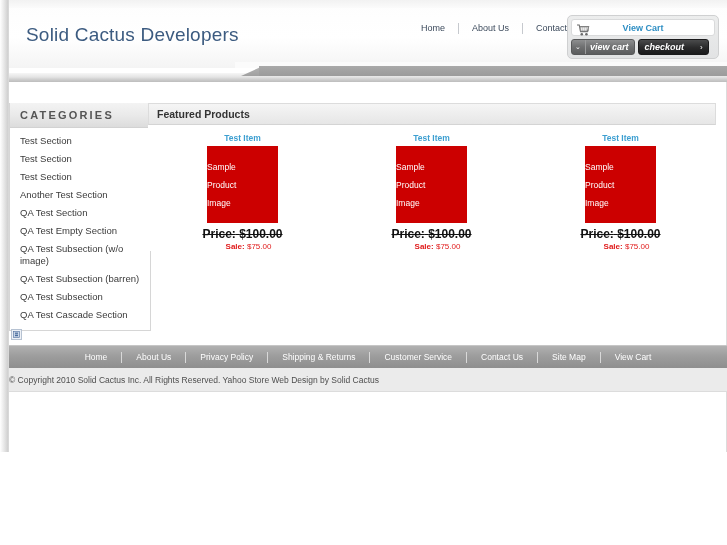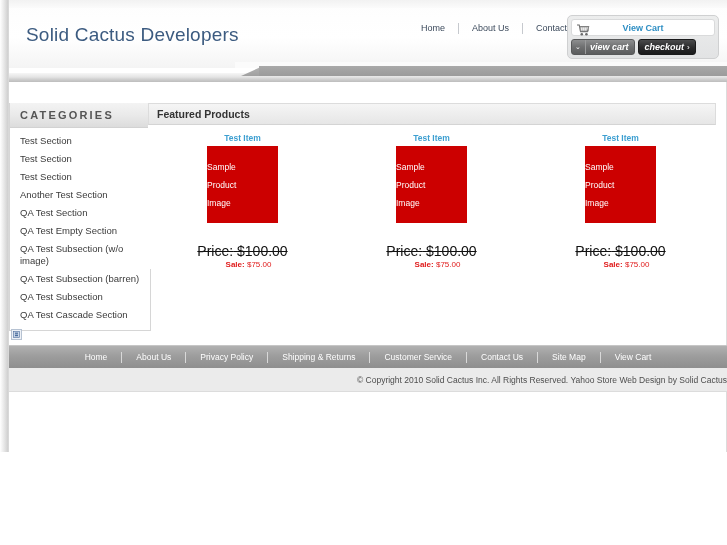--- a/index.html
+++ b/index.html
@@ -148,20 +148,21 @@
   }
   .btn-checkout {
     display: flex;
     align-items: center;
     height: 16px;
     background: linear-gradient(to bottom, #4a4b4c 0%, #29292a 55%, #1b1b1c 100%);
     border: 1px solid #1a1a1b;
     border-radius: 3px;
     box-sizing: border-box;
     padding: 0 5px;
+    gap: 13px;
   }
   .btn-checkout .lbl {
     font-size: 9px;
     font-style: italic;
     font-weight: bold;
     color: #ffffff;
     white-space: nowrap;
   }
   .btn-checkout .arrow {
     font-size: 8px;
@@ -340,25 +341,25 @@
     flex-direction: column;
     align-items: flex-start;
     justify-content: center;
     gap: 8px;
   }
   .p-image span {
     font-size: 8.5px;
     color: #ffffff;
   }
   .p-price-old {
-    font-size: 14px;
-    font-weight: normal;
+    font-size: 12px;
+    font-weight: bold;
     color: #111111;
     text-decoration: line-through;
-    margin-top: 20px;
+    margin-top: 4px;
   }
   .p-price-sale {
     font-size: 8px;
     color: #e01b1b;
     margin-top: 1px;
   }
   .p-price-sale b { color: #e01b1b; margin-left: 12px; }
 
   
   .footer-nav {
@@ -384,21 +385,21 @@
     background: #d9d9d9;
   }
   .footer-copy {
     position: absolute;
     left: 9px; top: 368px;
     width: 718px; height: 24px;
     background: #ebebeb;
     border-bottom: 1px solid #dcdcdc;
     display: flex;
     align-items: center;
-    justify-content: flex-end;
+    justify-content: flex-start;
     box-sizing: border-box;
   }
   .footer-copy span {
     font-size: 8.5px;
     color: #4e4e4e;
   }
 </style>
 </head>
 <body>
 

